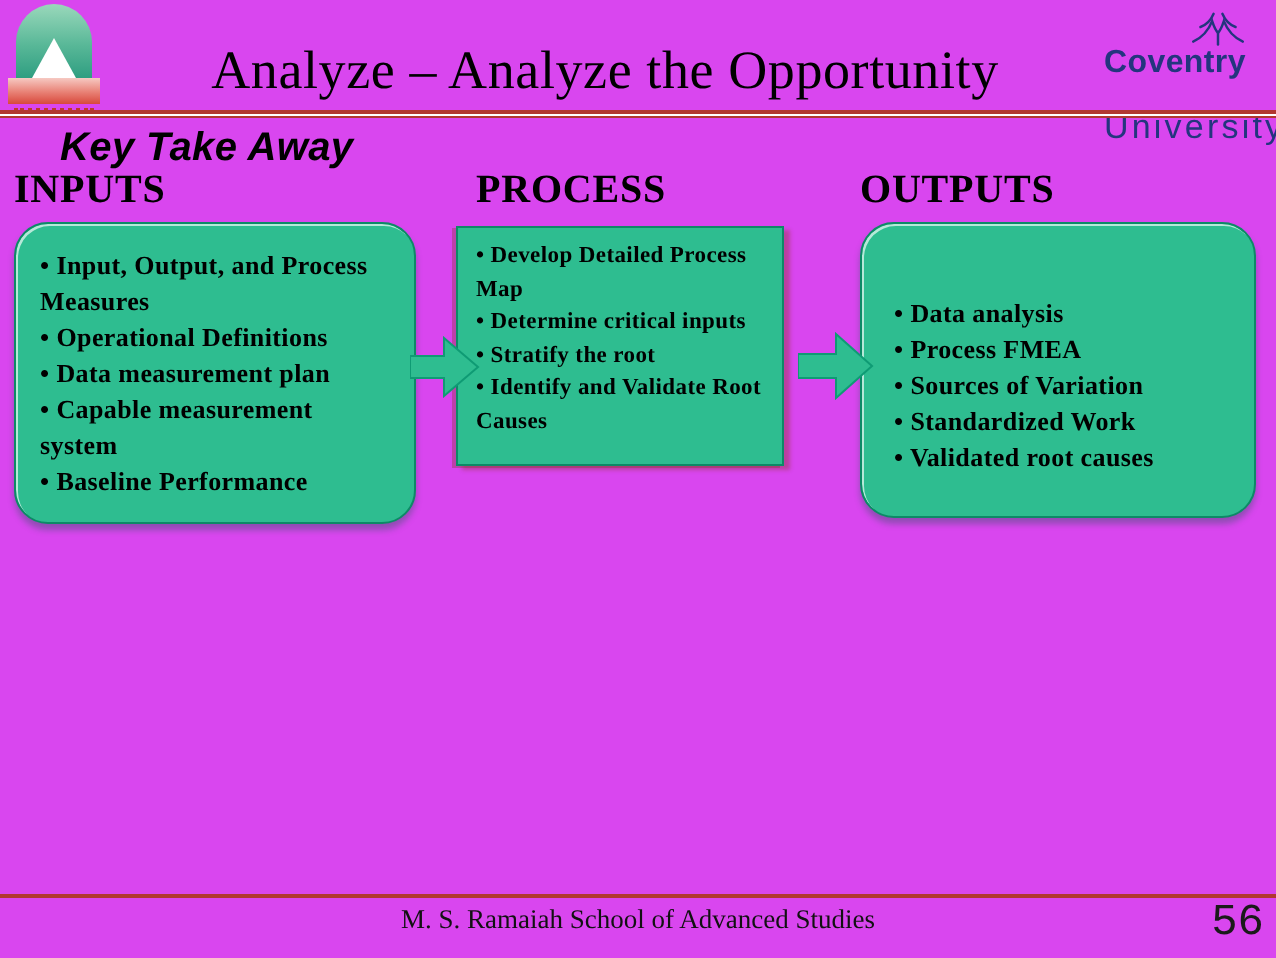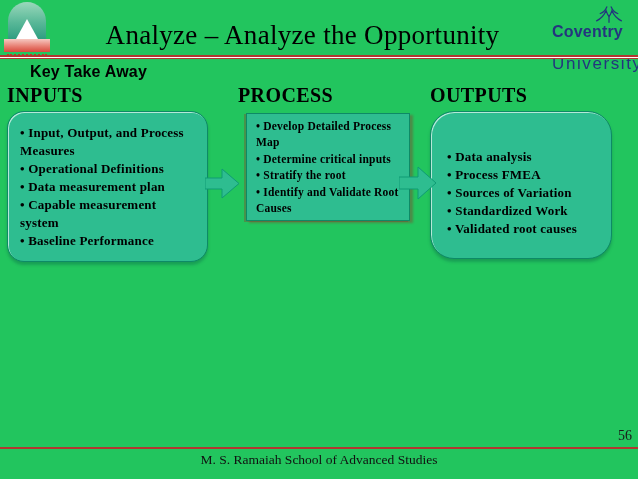--- a/index.html
+++ b/index.html
@@ -1,17 +1,17 @@
 <!DOCTYPE html>
 <html><head>
 <meta charset="utf-8">
 <style>
   html,body{margin:0;padding:0;background:#ffffff;}
   .slide{
-    position:relative;width:638px;height:479px;background:#22c55e;overflow:hidden;
+    position:relative;width:638px;height:479px;background:#d946ef;overflow:hidden;
     font-family:"Liberation Serif",serif;color:#000;
   }
   
   .logo-left{position:absolute;left:4px;top:2px;width:46px;height:56px;}
   .logo-arch{position:relative;width:38px;height:37px;margin:0 auto;
     background:linear-gradient(180deg,#9ad8bb 0%,#59b898 55%,#2f9e81 100%);
     border-radius:19px 19px 0 0;}
   .logo-arch .tri{position:absolute;left:50%;bottom:0;transform:translateX(-50%);
     width:0;height:0;border-left:11px solid transparent;border-right:11px solid transparent;
     border-bottom:20px solid #ffffff;}
@@ -22,49 +22,49 @@
     font-size:27px;letter-spacing:.3px;white-space:nowrap;}
   .coventry{position:absolute;right:6px;top:4px;width:80px;color:#24357e;
     font-family:"Liberation Sans",sans-serif;line-height:1;}
   .coventry .bird{display:block;margin:0 6px 1px auto;}
   .cov-line1{font-weight:bold;font-size:16px;letter-spacing:.2px;}
   .cov-line2{font-size:17px;letter-spacing:1.6px;margin-top:15px;}
   .rule-top{position:absolute;left:0;right:0;top:55px;height:4px;
     background:linear-gradient(#b23730 0 2px,#ffffff 2px 3px,#b23730 3px 4px);}
   
   .key-take-away{position:absolute;left:30px;top:63px;font-family:"Liberation Sans",sans-serif;
-    font-weight:bold;font-size:16px;letter-spacing:.2px;}
+    font-weight:bold;font-size:20px;letter-spacing:.2px;font-style:italic;}
   .col-header{position:absolute;top:84px;text-align:left;font-weight:bold;font-size:20px;
     letter-spacing:.4px;}
   .col-header.c1{left:7px;width:201px;}
   .col-header.c2{left:238px;width:164px;}
   .col-header.c3{left:430px;width:197px;}
   
   .box{position:absolute;background:#2ebd90;border:1px solid #0d8a66;box-sizing:border-box;
     font-weight:bold;}
   .box.rounded{border-radius:17px;
     box-shadow:inset 1px 1px 0 rgba(255,255,255,.65), 0 3px 3px rgba(10,90,70,.35);}
   .box.c1{left:7px;top:111px;width:201px;height:151px;padding:12px 11px 0 12px;
     font-size:13px;line-height:18px;}
-  .box.c2{left:246px;top:113px;width:164px;height:108px;padding:6px 9px;
-    font-size:11.5px;line-height:16.5px;display:flex;flex-direction:column;justify-content:center;
+  .box.c2{left:228px;top:113px;width:164px;height:120px;padding:6px 9px;
+    font-size:11.5px;line-height:16.5px;display:flex;flex-direction:column;justify-content:flex-start;
     box-shadow:-2px 1px 0 rgba(140,55,40,.35), 3px 2px 2px rgba(140,55,40,.4);}
-  .box.c3{left:430px;top:111px;width:182px;height:148px;padding:22px 10px 6px 16px;
-    font-size:13px;line-height:18px;display:flex;flex-direction:column;justify-content:center;border-radius:24px;}
+  .box.c3{left:430px;top:111px;width:198px;height:148px;padding:22px 10px 6px 16px;
+    font-size:13px;line-height:18px;display:flex;flex-direction:column;justify-content:center;}
   .bullet-item{letter-spacing:.2px;}
   
   .arrow{position:absolute;}
   .arrow.a1{left:205px;top:168px;}
   .arrow.a2{left:399px;top:166px;}
   
   .rule-bottom{position:absolute;left:0;right:0;top:447px;height:2px;background:#b23730;}
   .footer-text{position:absolute;left:0;right:0;top:452px;text-align:center;font-size:13.5px;
     color:#111;}
-  .page-number{position:absolute;right:6px;top:428px;font-family:Liberation Serif, serif;
-    font-size:14px;color:#1a1a1a;}
+  .page-number{position:absolute;right:6px;top:449px;font-family:Liberation Mono, monospace;
+    font-size:22px;color:#1a1a1a;}
 </style>
 </head>
 <body>
 
 <div class="slide">
 
   <div class="logo-left">
     <div class="logo-arch">
       <div class="tri"></div>
     </div>

